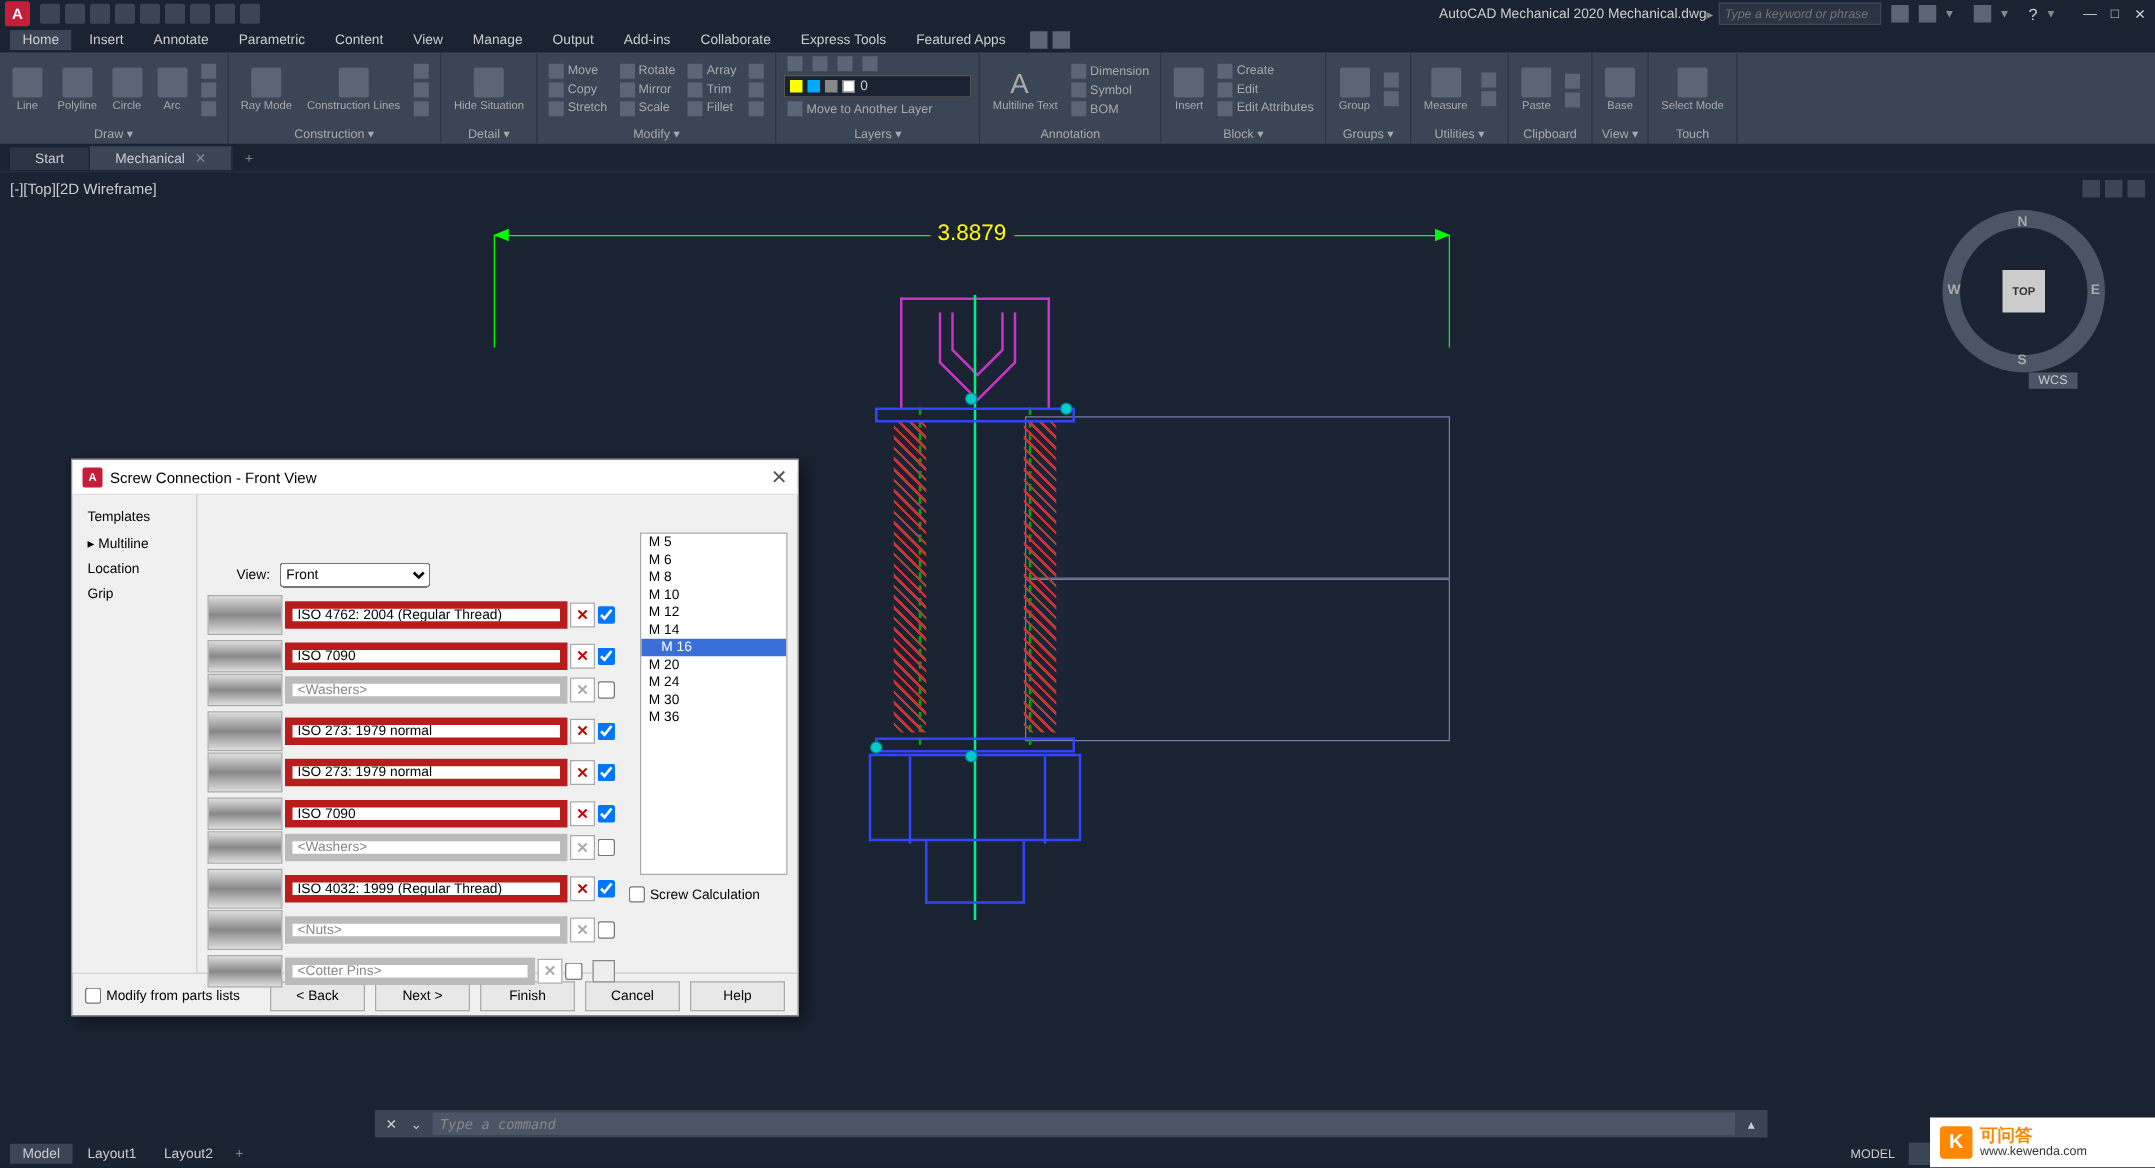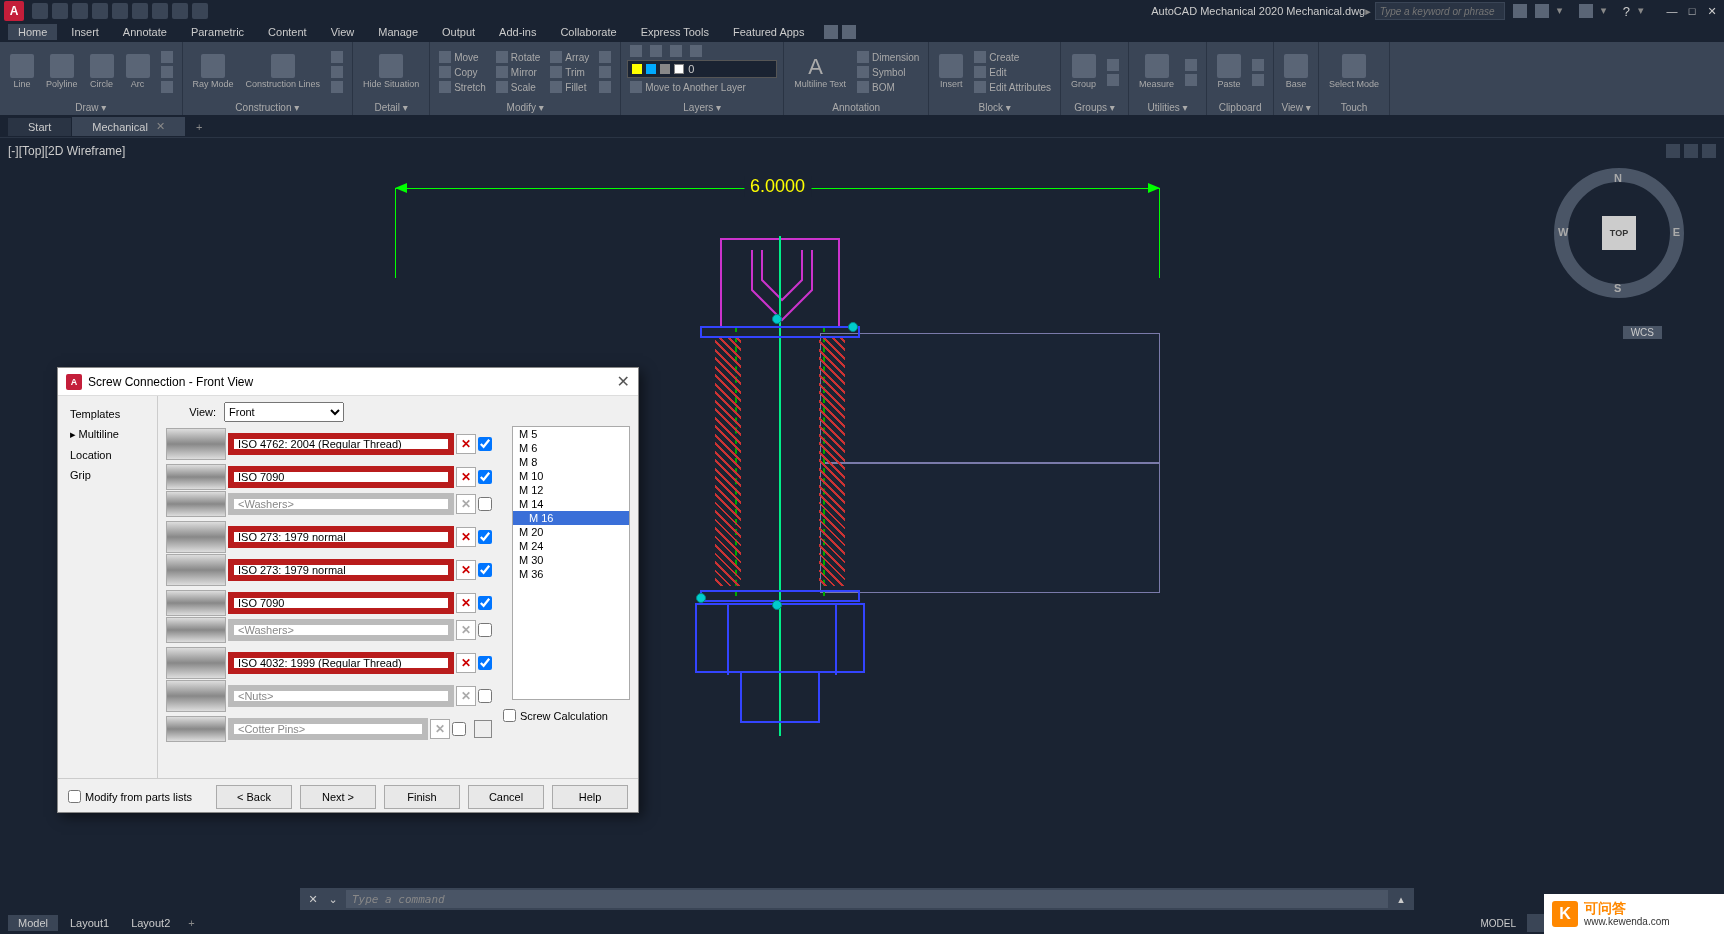--- a/index.html
+++ b/index.html
@@ -51,21 +51,21 @@
 
 
 .viewcube { position: absolute; top: 30px; right: 40px; width: 130px; height: 130px; }
 .viewcube .ring { width: 130px; height: 130px; border-radius: 50%; border: 14px solid #4a5566; position: absolute; }
 .viewcube .cube { position: absolute; top: 48px; left: 48px; width: 34px; height: 34px; background: #ccc; display: flex; align-items: center; justify-content: center; color: #333; font-size: 9px; font-weight: bold; }
 .viewcube .dir { position: absolute; color: #aaa; font-size: 11px; font-weight: bold; }
 .viewcube .n { top: 4px; left: 60px; }
 .viewcube .s { bottom: 4px; left: 60px; }
 .viewcube .e { right: 4px; top: 58px; }
 .viewcube .w { left: 4px; top: 58px; }
-.wcs-label { position: absolute; top: 188px; right: 62px; background: #4a5566; padding: 1px 8px; font-size: 10px; color: #ccc; }
+.wcs-label { position: absolute; top: 160px; right: 62px; background: #4a5566; padding: 1px 8px; font-size: 10px; color: #ccc; }
 
 
 .dim-line { position: absolute; top: 40px; left: 395px; width: 765px; height: 22px; }
 .dim-line .hline { position: absolute; top: 10px; left: 0; right: 0; height: 1px; background: #0f0; }
 .dim-line .tick-l, .dim-line .tick-r { position: absolute; width: 1px; height: 90px; background: #0f0; top: 10px; }
 .dim-line .tick-l { left: 0; } .dim-line .tick-r { right: 0; }
 .dim-line .arrow-l, .dim-line .arrow-r { position: absolute; top: 5px; width: 0; height: 0; border-top: 5px solid transparent; border-bottom: 5px solid transparent; }
 .dim-line .arrow-l { left: 0; border-right: 12px solid #0f0; }
 .dim-line .arrow-r { right: 0; border-left: 12px solid #0f0; }
 .dim-line .value { position: absolute; top: -2px; left: 50%; transform: translateX(-50%); background: #1a2332; padding: 0 6px; color: #ffff00; font-size: 18px; }
@@ -81,21 +81,21 @@
 .dialog { position: absolute; top: 229px; left: 57px; width: 582px; height: 446px; background: #f0f0f0; border: 1px solid #888; box-shadow: 4px 4px 12px rgba(0,0,0,0.5); color: #000; }
 .dialog .dlg-title { height: 28px; background: #fff; display: flex; align-items: center; padding: 0 8px; border-bottom: 1px solid #ddd; }
 .dialog .dlg-title .logo { width: 16px; height: 16px; background: #c41e3a; border-radius: 2px; margin-right: 6px; display: flex; align-items: center; justify-content: center; color: white; font-size: 9px; font-weight: bold; }
 .dialog .dlg-title .text { flex: 1; font-size: 12px; }
 .dialog .dlg-title .close { font-size: 16px; color: #555; cursor: pointer; }
 .dialog .dlg-body { display: flex; height: 382px; }
 .dialog .dlg-left { width: 100px; border-right: 1px solid #ccc; padding: 8px 4px; background: #f0f0f0; }
 .dialog .dlg-left .step { padding: 4px 8px; font-size: 11px; }
 .dialog .dlg-left .step.active::before { content: "▸ "; }
 .dialog .dlg-main { flex: 1; padding: 6px 8px; position: relative; }
-.dialog .view-row { display: flex; align-items: center; gap: 8px; margin-bottom: 6px; }
+.dialog .view-row { display: flex; align-items: center; gap: 8px; margin-bottom: 6px; margin-top: 48px; }
 .dialog .view-row label { width: 50px; text-align: right; font-size: 11px; }
 .dialog .view-row select { width: 120px; height: 20px; font-size: 11px; }
 .dialog .parts-col { width: 326px; }
 .dialog .part-row { display: flex; align-items: center; gap: 2px; margin-bottom: 1px; }
 .dialog .part-row .thumb { width: 60px; height: 26px; background: linear-gradient(#ddd,#888,#ddd); border: 1px solid #aaa; }
 .dialog .part-row .thumb.tall { height: 32px; }
 .dialog .part-row input.name { flex: 1; height: 22px; border: 6px solid #b91c1c; padding: 0 4px; font-size: 11px; background: #fff; }
 .dialog .part-row input.name.greyed { color: #888; border-color: #bbb; }
 .dialog .part-row .xbtn { width: 20px; height: 20px; border: 1px solid #aaa; background: #fff; display: flex; align-items: center; justify-content: center; color: #c00; font-weight: bold; font-size: 12px; }
 .dialog .part-row .xbtn.grey { color: #aaa; }
@@ -493,21 +493,21 @@
     <div class="dir w">W</div>
   </div>
   <div class="wcs-label">WCS</div>
 
   <div class="dim-line">
     <div class="hline"></div>
     <div class="tick-l"></div>
     <div class="tick-r"></div>
     <div class="arrow-l"></div>
     <div class="arrow-r"></div>
-    <div class="value">6.0000</div>
+    <div class="value">3.8879</div>
   </div>
 
   <div class="rect-outline" style="top:195px;left:820px;width:340px;height:130px;"></div>
   <div class="rect-outline" style="top:325px;left:820px;width:340px;height:130px;"></div>
 
   <div class="geom" style="top:100px;left:720px;width:120px;height:90px;border:2px solid #cc33cc;border-bottom:none;">
     <svg width="120" height="90">
         <path d="M30 10 L30 50 L60 80 L90 50 L90 10" stroke="#cc33cc" fill="none" stroke-width="2"></path>
         <path d="M40 10 L40 40 L60 60 L80 40 L80 10" stroke="#cc33cc" fill="none" stroke-width="2"></path>
       </svg>

